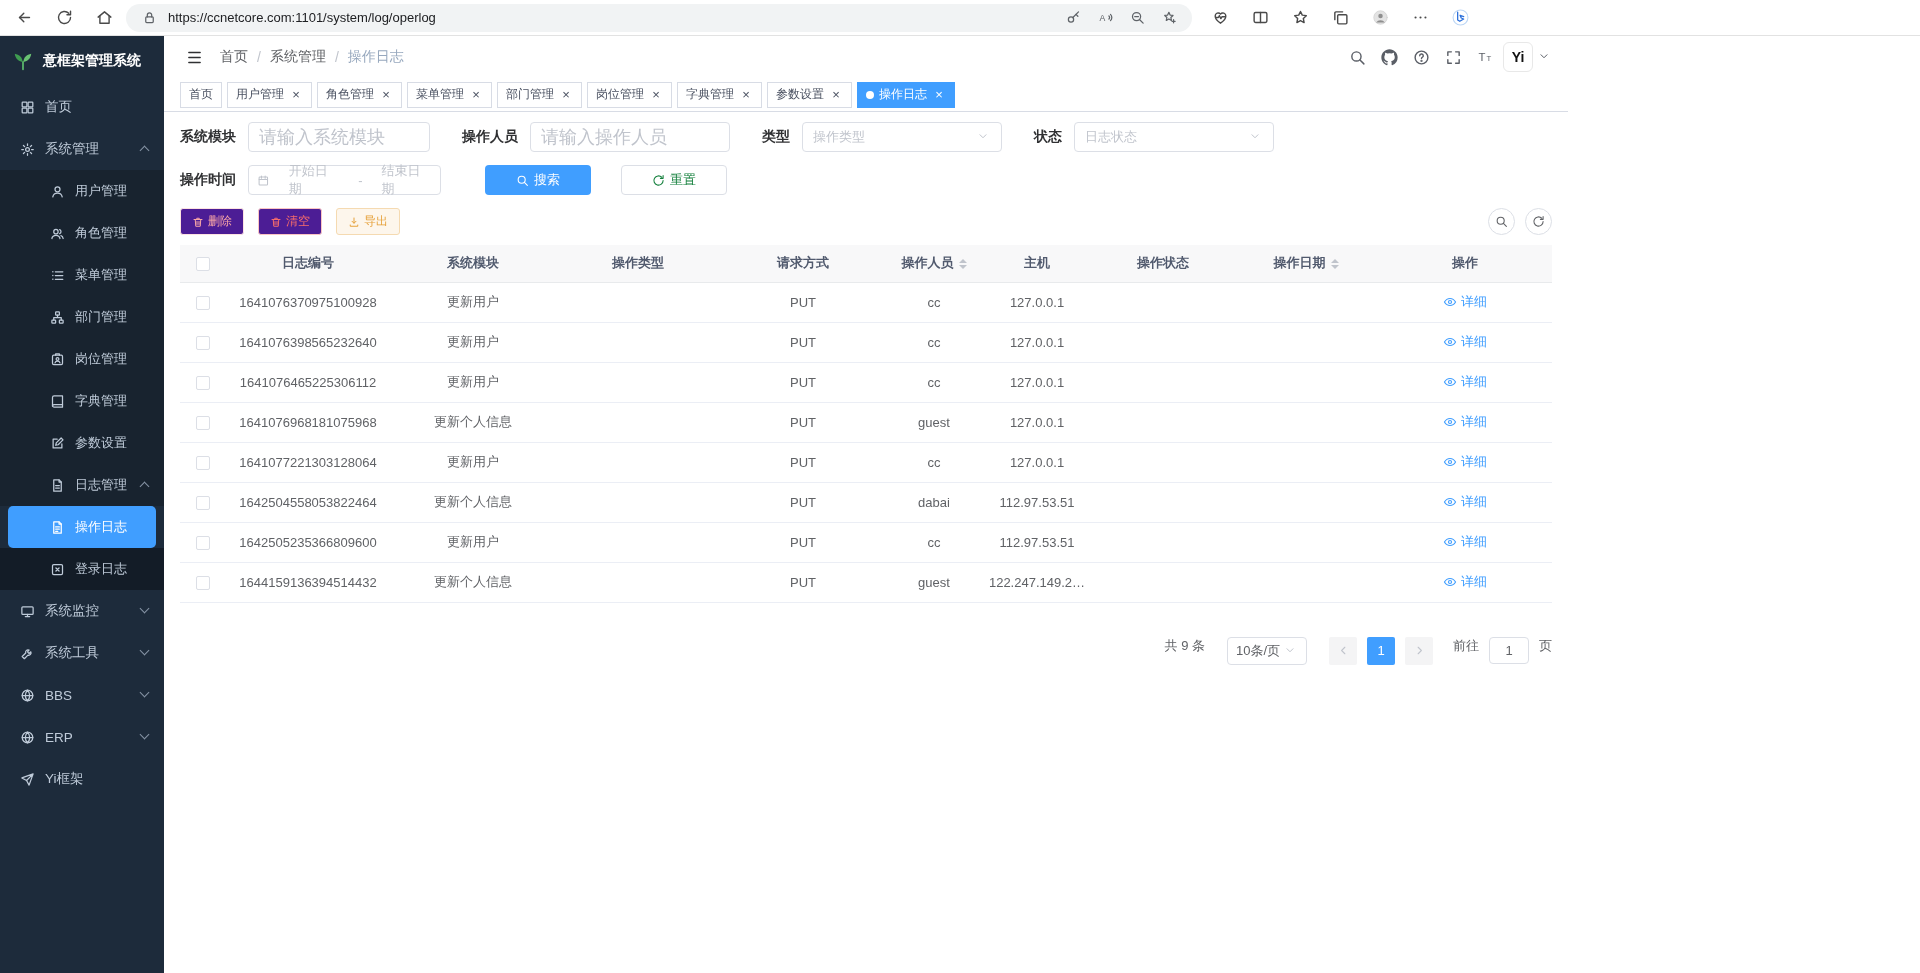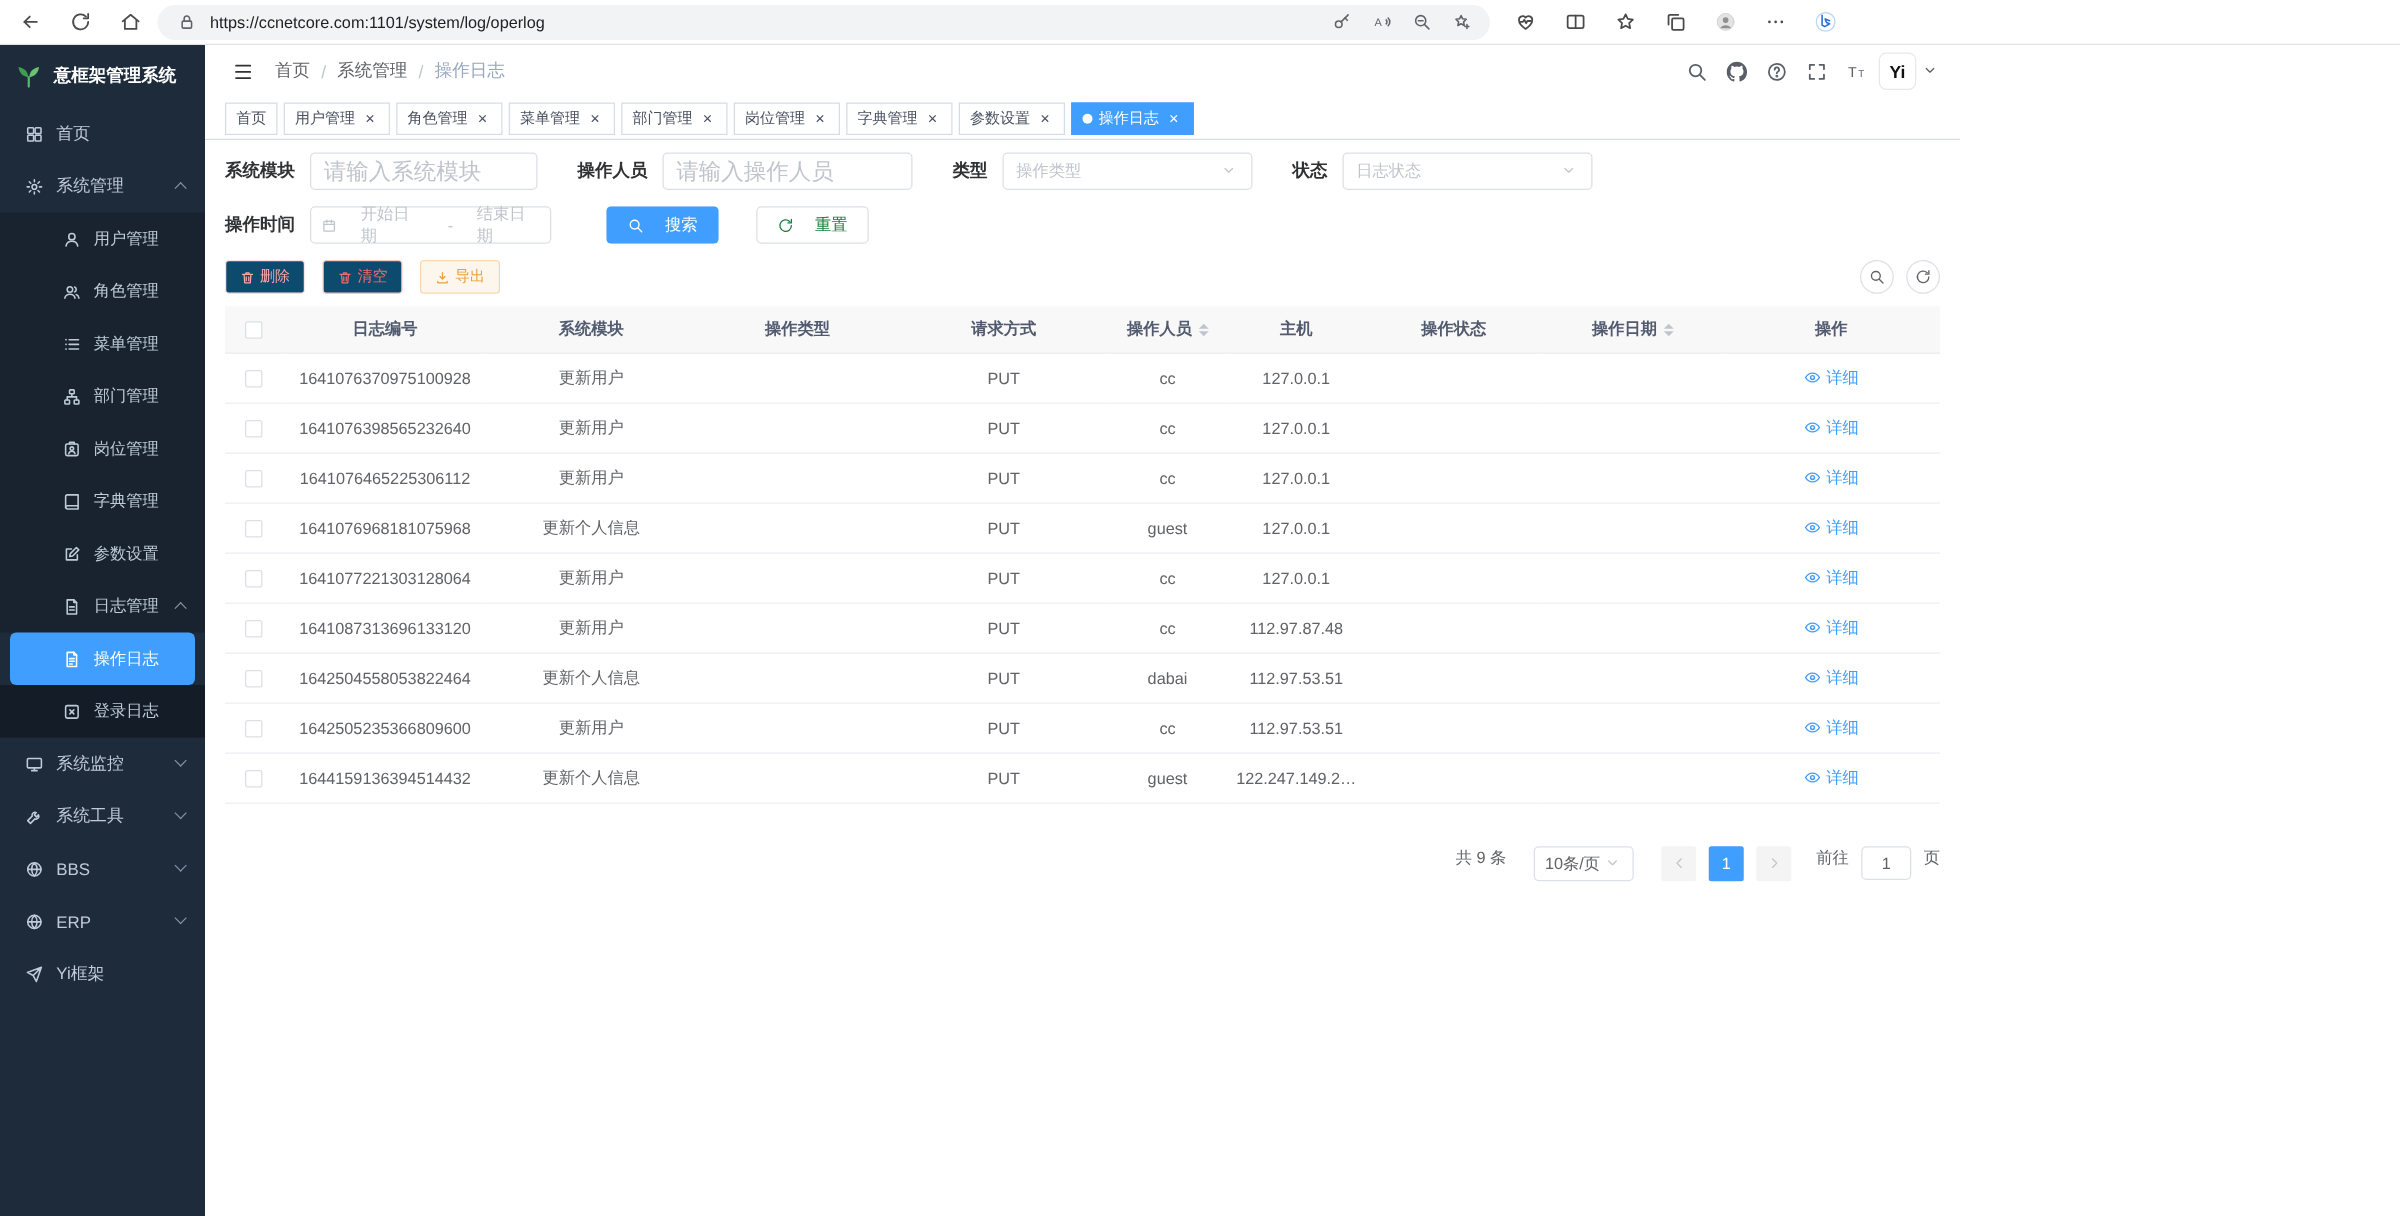--- a/index.html
+++ b/index.html
@@ -71,31 +71,31 @@
 .w182{width:182px}.w200{width:200px}
 .el-select{height:30px;border:1px solid #dcdfe6;border-radius:4px;display:flex;align-items:center;justify-content:space-between;padding:0 10px;cursor:pointer;background:#fff}
 .el-select .ph{color:#c0c4cc;font-size:13px}
 .sel-caret{color:#c0c4cc;width:14px;height:14px;display:inline-flex}
 .sel-caret svg{width:12px;height:12px}
 .date-range{width:193px;height:30px;border:1px solid #dcdfe6;border-radius:4px;display:flex;align-items:center;padding:0 8px;gap:19px;background:#fff;cursor:pointer}
 .date-range .icon{width:13px;height:13px;color:#c0c4cc;display:inline-flex}
 .date-range .icon svg{width:100%;height:100%}
 .date-range .ph{color:#c0c4cc;font-size:13px}
 .range-sep{color:#c0c4cc;font-size:13px}
-.btn{height:30px;padding:0 16px;border-radius:4px;font-size:13px;display:inline-flex;align-items:center;gap:17px;cursor:pointer;border:1px solid transparent;font-family:inherit}
+.btn{height:30px;padding:0 30px;border-radius:4px;font-size:13px;display:inline-flex;align-items:center;gap:5px;cursor:pointer;border:1px solid transparent;font-family:inherit}
 .btn .icon{width:13px;height:13px;display:inline-flex}
 .btn .icon svg{width:100%;height:100%}
 .btn-primary{background:#409eff;color:#fff;margin-left:30px}
 .btn-default{background:#fff;border-color:#dcdfe6;color:#15803d;margin-left:30px}
 
 .toolbar{display:flex;align-items:center;margin:0 0 10px;gap:14px}
 .btn-mini{height:27px;padding:0 11px;border-radius:3px;font-size:12px;display:inline-flex;align-items:center;gap:4px;border:1px solid transparent;font-family:inherit;cursor:pointer}
 .btn-mini .icon{width:12px;height:12px;display:inline-flex}
 .btn-mini .icon svg{width:100%;height:100%}
-.danger-plain{background:#0c4a6e;border-color:#fbc4c4;color:#f56c6c}
+.danger-plain{background:#4c1d95;border-color:#fbc4c4;color:#f56c6c}
 .danger-plain.disabled{border-color:#fde2e2;color:#f9a7a7;cursor:not-allowed}
 .warning-plain{background:#fdf6ec;border-color:#f5dab1;color:#e6a23c}
 .toolbar-right{margin-left:auto;display:flex;gap:10px}
 .circle-btn{width:27px;height:27px;border-radius:50%;border:1px solid #dcdfe6;background:#fff;color:#606266;display:flex;align-items:center;justify-content:center;cursor:pointer}
 .circle-btn .icon{width:13px;height:13px;display:inline-flex}
 .circle-btn .icon svg{width:100%;height:100%}
 
 
 table.grid{width:100%;border-collapse:collapse;table-layout:fixed;font-size:13px;color:#606266}
 .grid th{background:#f8f8f9;color:#515a6e;font-weight:bold;height:37px;border-bottom:1px solid #e8eaec;text-align:center;font-size:13px;white-space:nowrap}
@@ -758,40 +758,20 @@
                       <svg viewBox="0 0 24 24" fill="none" stroke="currentColor" stroke-width="2" stroke-linecap="round" stroke-linejoin="round">
                         <path d="M2.5 12S6 6 12 6s9.5 6 9.5 6-3.5 6-9.5 6-9.5-6-9.5-6z"></path>
                         <circle cx="12" cy="12" r="2.6"></circle>
                       </svg>
                     </span>
                     <span>详细</span>
                   </span></td>
               </tr>
               <tr>
                 <td><span class="cb"></span></td>
-                <td>1641087313696133120</td>
-                <td>更新用户</td>
-                <td></td>
-                <td>PUT</td>
-                <td>cc</td>
-                <td>112.97.87.48</td>
-                <td></td>
-                <td></td>
-                <td><span class="detail-link">
-                    <span class="icon">
-                      <svg viewBox="0 0 24 24" fill="none" stroke="currentColor" stroke-width="2" stroke-linecap="round" stroke-linejoin="round">
-                        <path d="M2.5 12S6 6 12 6s9.5 6 9.5 6-3.5 6-9.5 6-9.5-6-9.5-6z"></path>
-                        <circle cx="12" cy="12" r="2.6"></circle>
-                      </svg>
-                    </span>
-                    <span>详细</span>
-                  </span></td>
-              </tr>
-              <tr>
-                <td><span class="cb"></span></td>
                 <td>1642504558053822464</td>
                 <td>更新个人信息</td>
                 <td></td>
                 <td>PUT</td>
                 <td>dabai</td>
                 <td>112.97.53.51</td>
                 <td></td>
                 <td></td>
                 <td><span class="detail-link">
                     <span class="icon">

